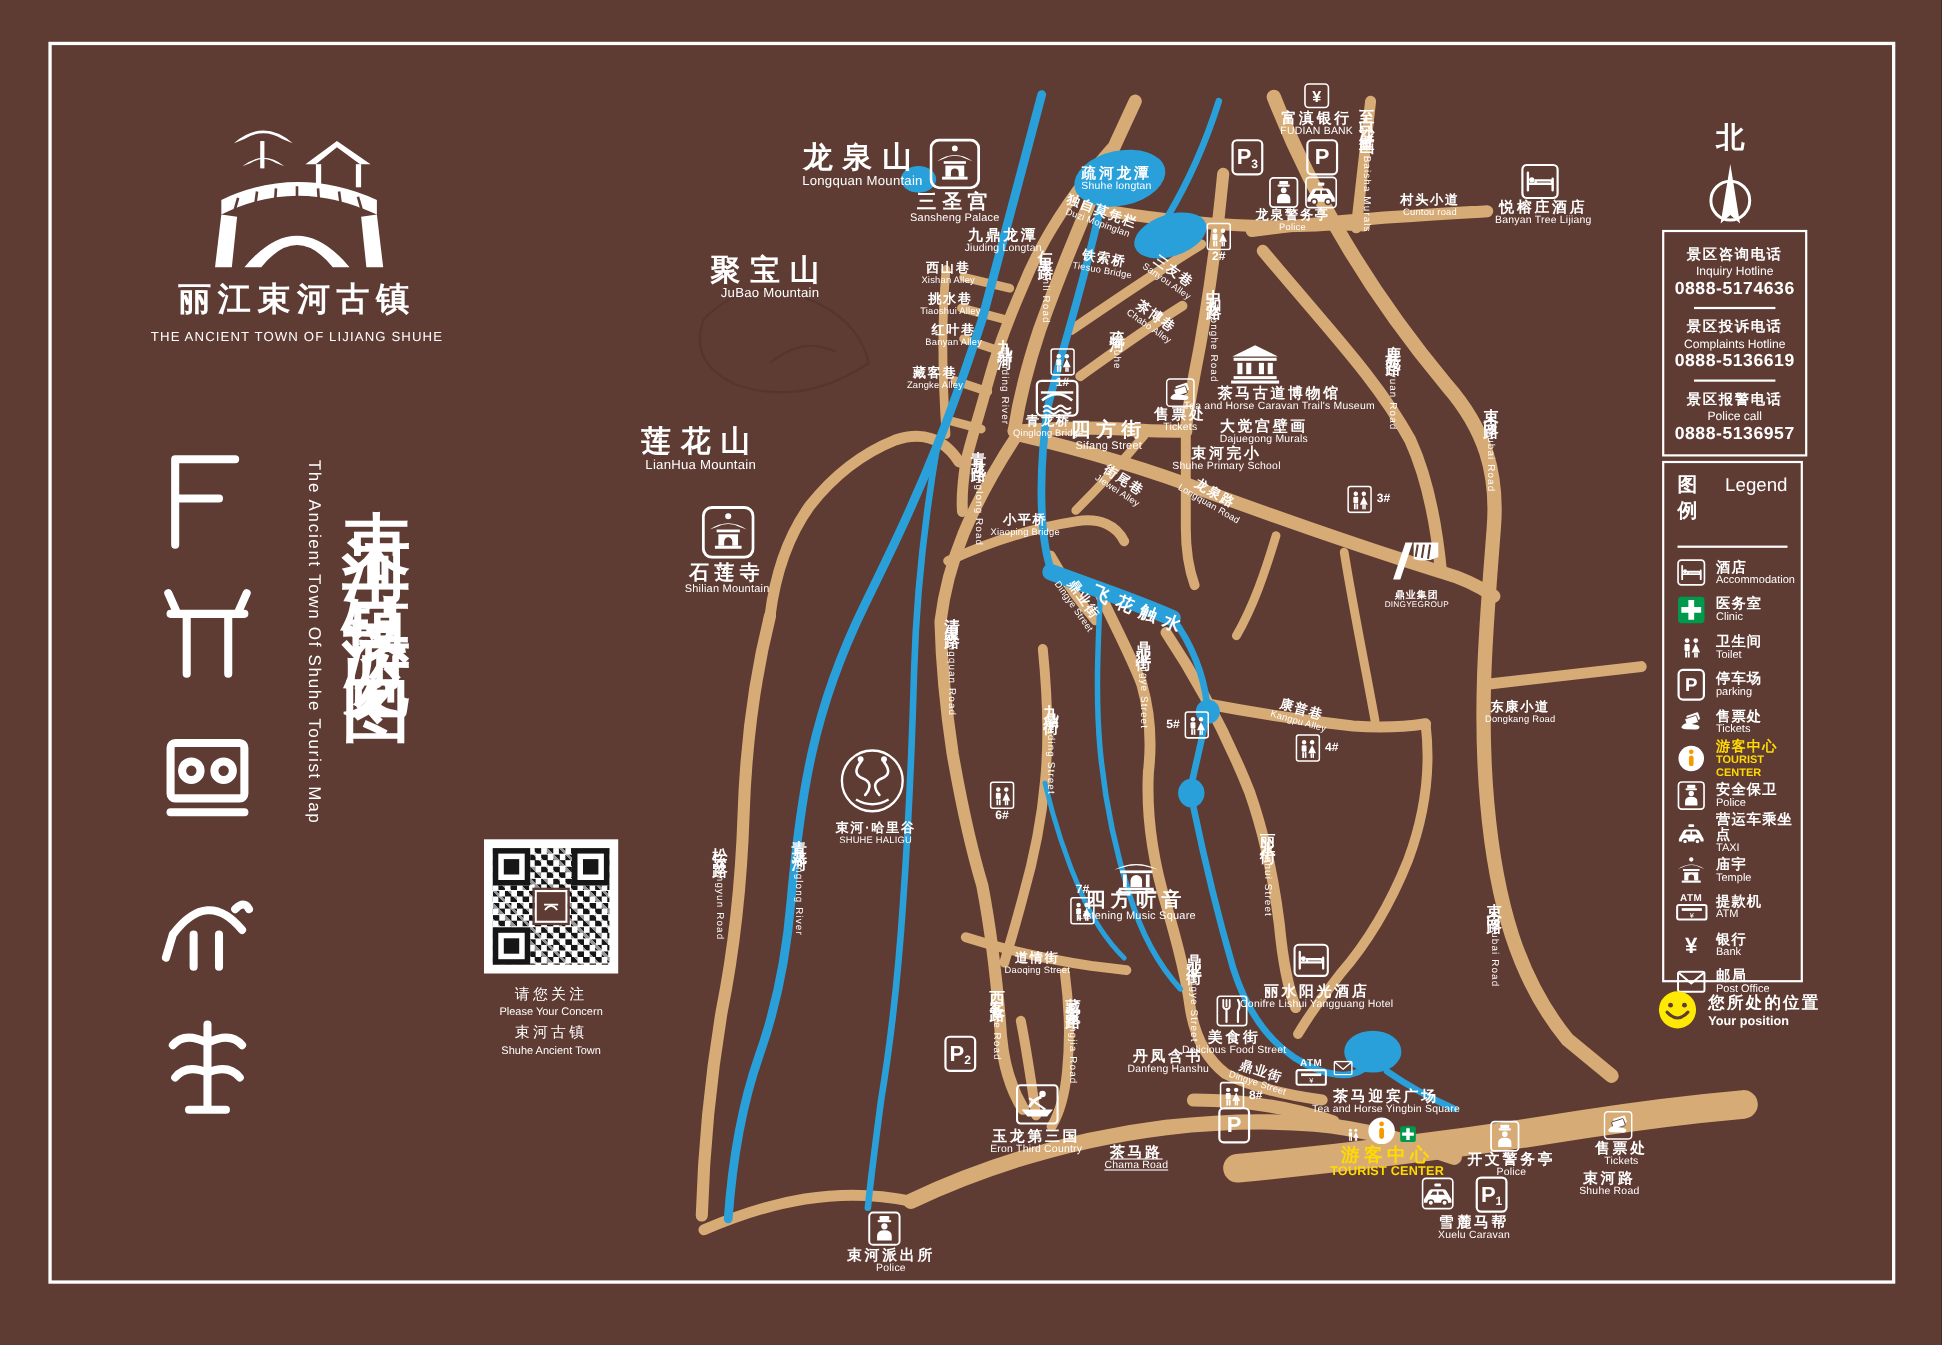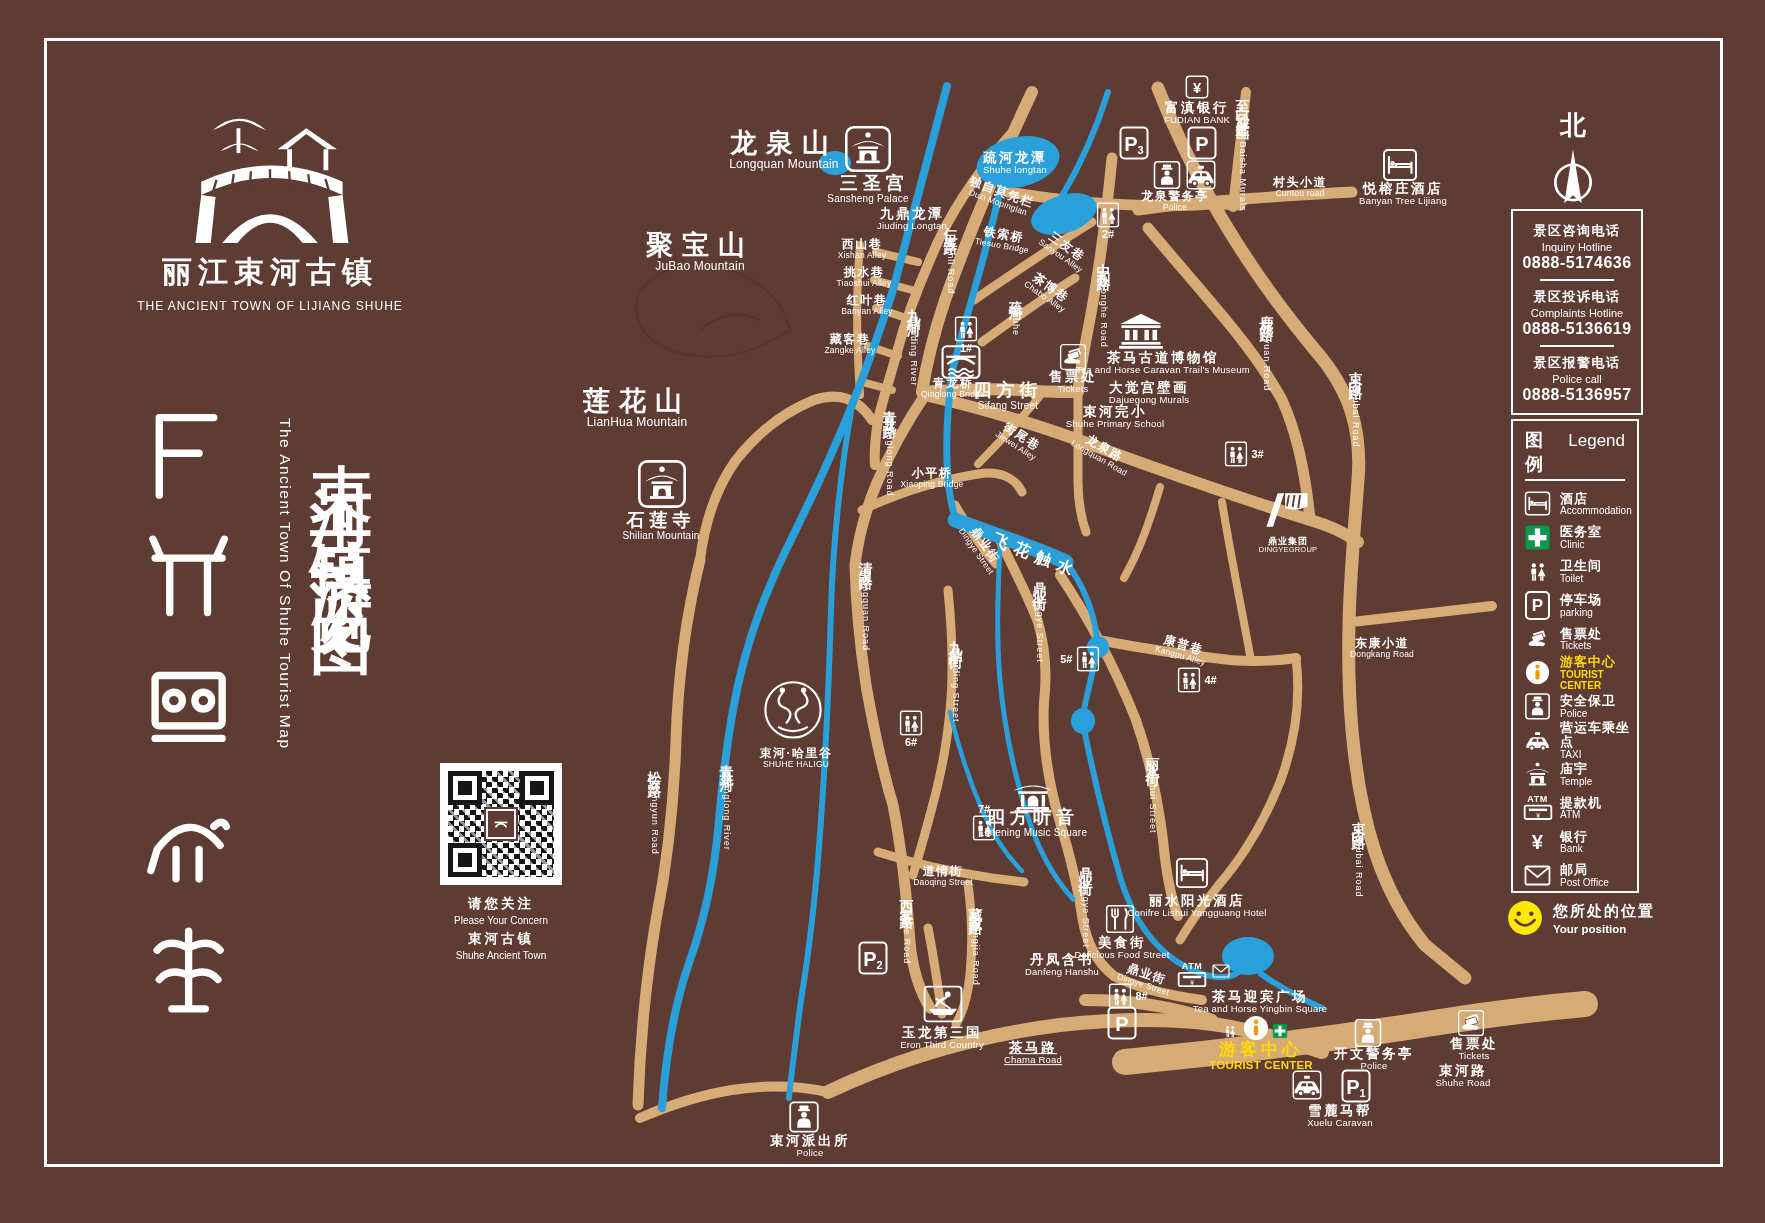--- a/index.html
+++ b/index.html
@@ -62,38 +62,38 @@
   #qr-box{width:106px;height:106px;background:#fff;padding:8px;position:relative;}
   #qr-pattern{width:106px;height:106px;position:relative;
      background:repeating-conic-gradient(#161616 0% 25%, #fff 0% 50%) 0 0/11px 11px,#fff;}
   #qr-pattern:after{content:"";position:absolute;inset:0;
      background:repeating-linear-gradient(45deg,transparent 0 7px,rgba(255,255,255,.55) 7px 10px);}
   .finder{position:absolute;width:24px;height:24px;border:5px solid #161616;background:#fff;z-index:2;}
   .finder i{position:absolute;left:5px;top:5px;width:14px;height:14px;background:#161616;display:block;}
   .qrlogo{position:absolute;left:50%;top:50%;transform:translate(-50%,-50%);width:26px;height:26px;
           background:#5e3b33;border:2px solid #fff;outline:2px solid #5e3b33;z-index:3;display:flex;align-items:center;justify-content:center;}
   #qr-caption{margin-top:10px;text-align:center;width:122px;}
-  .qc1{font-size:13.5px;font-weight:700;letter-spacing:3px;}
+  .qc1{font-size:13.5px;font-weight:400;letter-spacing:3px;}
   .qc2{font-size:10px;margin-top:2px;}
 
   
   #north-block{position:absolute;left:1573px;top:108px;transform:translateX(-50%);z-index:8;text-align:center;}
   #north-label{font-size:26px;font-weight:700;}
   #north-block svg{width:54px;margin:2px auto 0;}
   #hotline-box{position:absolute;left:1511px;top:209px;width:128px;border:2px solid #fff;z-index:8;
                padding:6px 0 4px;text-align:center;}
   .hl-zh{font-size:13px;font-weight:700;letter-spacing:1.5px;}
   .hl-en{font-size:11px;margin-top:1px;}
   .hl-num{font-size:16px;font-weight:700;letter-spacing:.5px;margin-top:1px;}
   .hl{padding:5px 2px;}
   .hl-div{width:74px;border-top:2px solid #fff;margin:2px auto;}
   #legend-box{position:absolute;left:1511px;top:419px;width:128px;height:474px;border:2px solid #fff;z-index:8;
               padding:7px 0 0;box-sizing:border-box;}
   #legend-title{display:flex;align-items:baseline;justify-content:center;gap:5px;border-bottom:2px solid #fff;
-                width:100px;margin:0 auto 6px;padding-bottom:3px;}
+                width:100px;margin:0 auto 6px;padding-bottom:20px;}
   #legend-title .t1{font-size:18px;font-weight:700;letter-spacing:2px;}
   #legend-title .t2{font-size:17px;}
   .lrow{display:flex;align-items:center;gap:8px;height:33.8px;padding-left:10px;}
   .lic{width:29px;min-width:29px;display:flex;justify-content:center;}
   .lic svg{width:27px;height:auto;}
   .lic .pbox{width:21px;height:25px;font-size:17px;border-width:2px;}
   .lzh{font-size:13px;font-weight:700;letter-spacing:1px;line-height:1.05;}
   .len{font-size:10px;line-height:1.1;}
   .ltxt.yel .lzh{color:#fed903;}
   .ltxt.yel .len{color:#fed903;font-weight:700;font-size:10px;}
@@ -184,21 +184,21 @@
         <span class="en">Longquan Mountain</span>
       </div>
       <div class="lbl mtn" style="left: 700px; top: 252px;">
         <span class="zh">聚宝山</span>
         <span class="en">JuBao Mountain</span>
       </div>
       <div class="lbl mtn" style="left: 637px; top: 408px;">
         <span class="zh">莲花山</span>
         <span class="en">LianHua Mountain</span>
       </div>
-      <div class="lbl plg" style="left: 868px; top: 189px; text-align: right;">
+      <div class="lbl plg" style="left: 868px; top: 189px;">
         <span class="zh">三圣宫</span>
         <span class="en">Sansheng Palace</span>
       </div>
       <div class="lbl plg" style="left: 661px; top: 526px;">
         <span class="zh">石莲寺</span>
         <span class="en">Shilian Mountain</span>
       </div>
       <div class="lbl sm" style="left: 953px; top: 388px;">
         <span class="zh">青龙桥</span>
         <span class="en">Qinglong Bridge</span>

